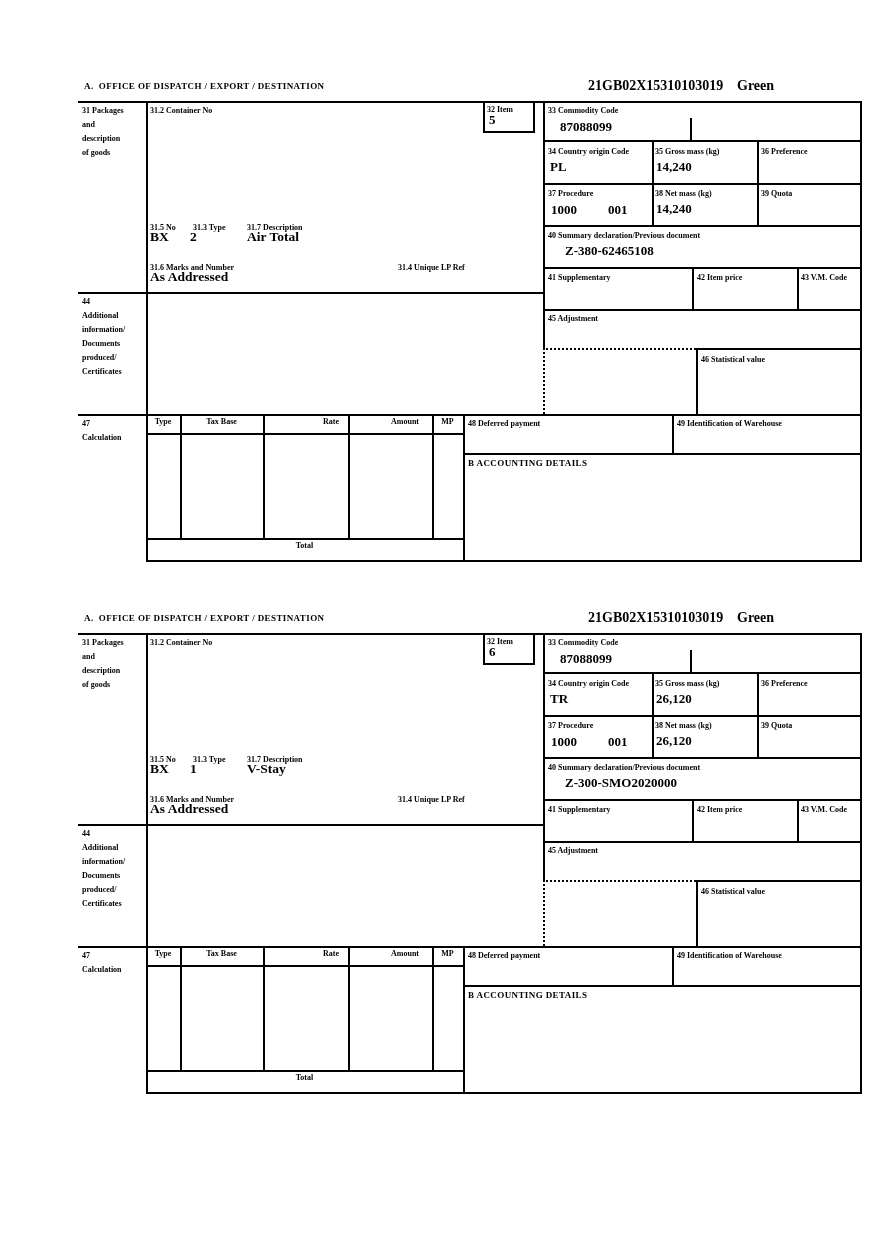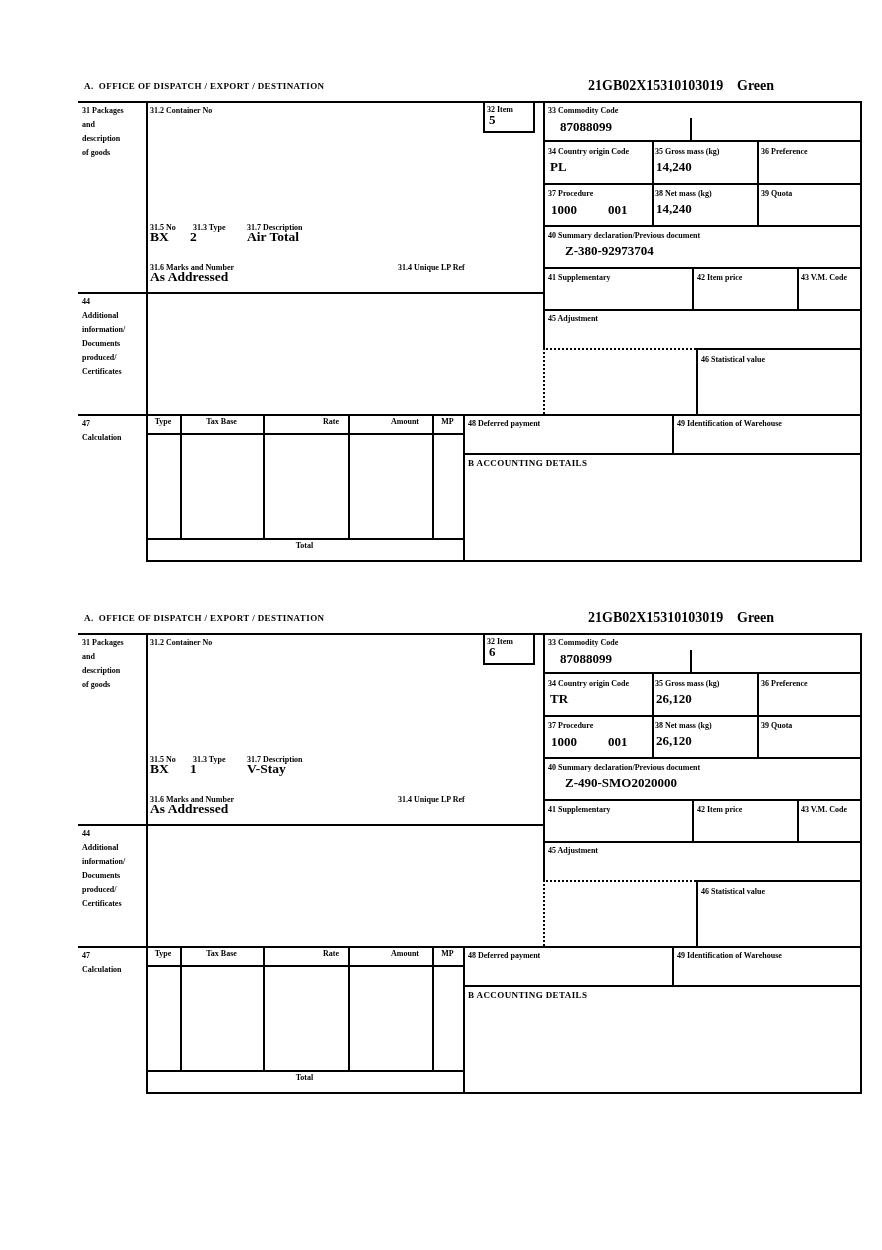--- a/index.html
+++ b/index.html
@@ -95,21 +95,21 @@
   <div class="lbl" style="left:761px;top:65px">36 Preference</div>
 
   <div class="lbl" style="left:548px;top:107px">37 Procedure</div>
   <div class="val" style="left:551px;top:122px">1000</div>
   <div class="val" style="left:608px;top:122px">001</div>
   <div class="lbl" style="left:655px;top:107px">38 Net mass (kg)</div>
   <div class="val" style="left:656px;top:121px">14,240</div>
   <div class="lbl" style="left:761px;top:107px">39 Quota</div>
 
   <div class="lbl" style="left:548px;top:149px">40 Summary declaration/Previous document</div>
-  <div class="val" style="left:565px;top:163px">Z-380-92973704</div>
+  <div class="val" style="left:565px;top:163px">Z-380-62465108</div>
 
   <div class="lbl" style="left:548px;top:191px">41 Supplementary</div>
   <div class="lbl" style="left:697px;top:191px">42 Item price</div>
   <div class="lbl" style="left:801px;top:191px">43 V.M. Code</div>
   <div class="lbl" style="left:548px;top:232px">45 Adjustment</div>
   <div class="lbl" style="left:701px;top:273px">46 Statistical value</div>
 
   <div class="lbl" style="left:82px;top:215px;width:64px">44
 Additional
 information/
@@ -199,21 +199,21 @@
   <div class="lbl" style="left:761px;top:65px">36 Preference</div>
 
   <div class="lbl" style="left:548px;top:107px">37 Procedure</div>
   <div class="val" style="left:551px;top:122px">1000</div>
   <div class="val" style="left:608px;top:122px">001</div>
   <div class="lbl" style="left:655px;top:107px">38 Net mass (kg)</div>
   <div class="val" style="left:656px;top:121px">26,120</div>
   <div class="lbl" style="left:761px;top:107px">39 Quota</div>
 
   <div class="lbl" style="left:548px;top:149px">40 Summary declaration/Previous document</div>
-  <div class="val" style="left:565px;top:163px">Z-490-SMO2020000</div>
+  <div class="val" style="left:565px;top:163px">Z-300-SMO2020000</div>
 
   <div class="lbl" style="left:548px;top:191px">41 Supplementary</div>
   <div class="lbl" style="left:697px;top:191px">42 Item price</div>
   <div class="lbl" style="left:801px;top:191px">43 V.M. Code</div>
   <div class="lbl" style="left:548px;top:232px">45 Adjustment</div>
   <div class="lbl" style="left:701px;top:273px">46 Statistical value</div>
 
   <div class="lbl" style="left:82px;top:215px;width:64px">44
 Additional
 information/

